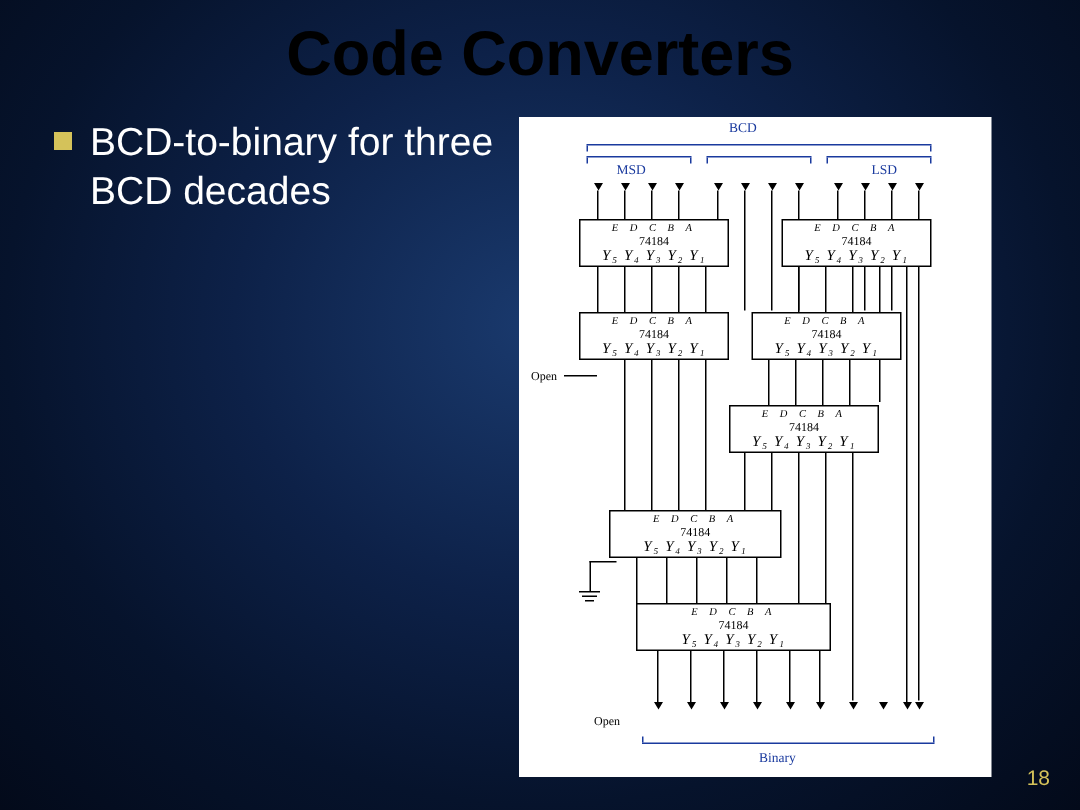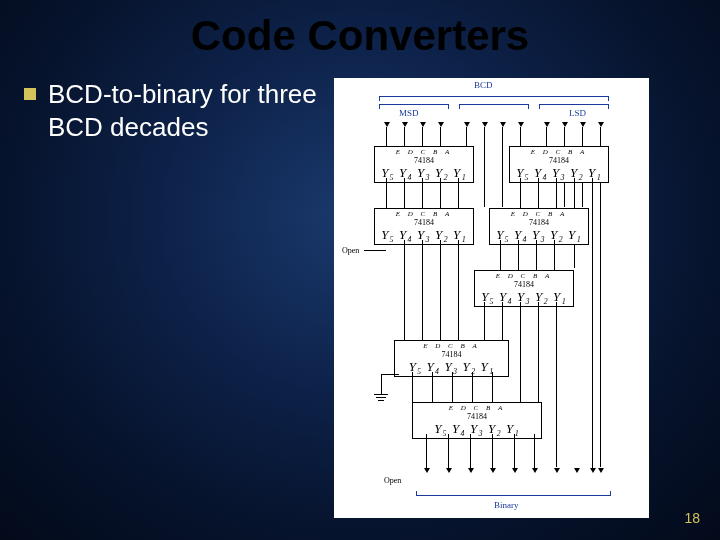--- a/index.html
+++ b/index.html
@@ -13,21 +13,21 @@
   }
   .title {
     color: #000;
     font-size: 42px;
     font-weight: bold;
     text-align: center;
     padding-top: 12px;
   }
   .content {
     display: flex;
-    padding: 18px 20px 0 24px;
+    padding: 18px 20px 0 36px;
   }
   .left {
     flex: 0 0 300px;
     display: flex;
     align-items: flex-start;
   }
   .bullet {
     width: 12px;
     height: 12px;
     background: #d4c25a;
@@ -62,21 +62,21 @@
   .dblue { color: #1a3a9e; font-size: 9px; }
   .box {
     position: absolute;
     border: 1px solid #000;
     background: #fff;
     text-align: center;
     padding: 1px 2px;
   }
   .box .inlabels { font-style: italic; font-size: 7px; letter-spacing: 3px; }
   .box .chip { font-size: 8px; }
-  .box .outlabels { font-style: italic; font-size: 13px; letter-spacing: 1px; font-family: Liberation Serif, serif; }
+  .box .outlabels { font-style: italic; font-size: 10px; letter-spacing: 1px; font-family: Liberation Serif, serif; }
   .vline { position: absolute; width: 1px; background: #000; }
   .hline { position: absolute; height: 1px; background: #000; }
   .gnd { position: absolute; }
   .gnd .g1 { width: 14px; height: 1px; background:#000; margin: 0 auto; }
   .gnd .g2 { width: 10px; height: 1px; background:#000; margin: 2px auto 0; }
   .gnd .g3 { width: 6px; height: 1px; background:#000; margin: 2px auto 0; }
   .arrowdown {
     position: absolute;
     width: 0; height: 0;
     border-left: 3px solid transparent;

